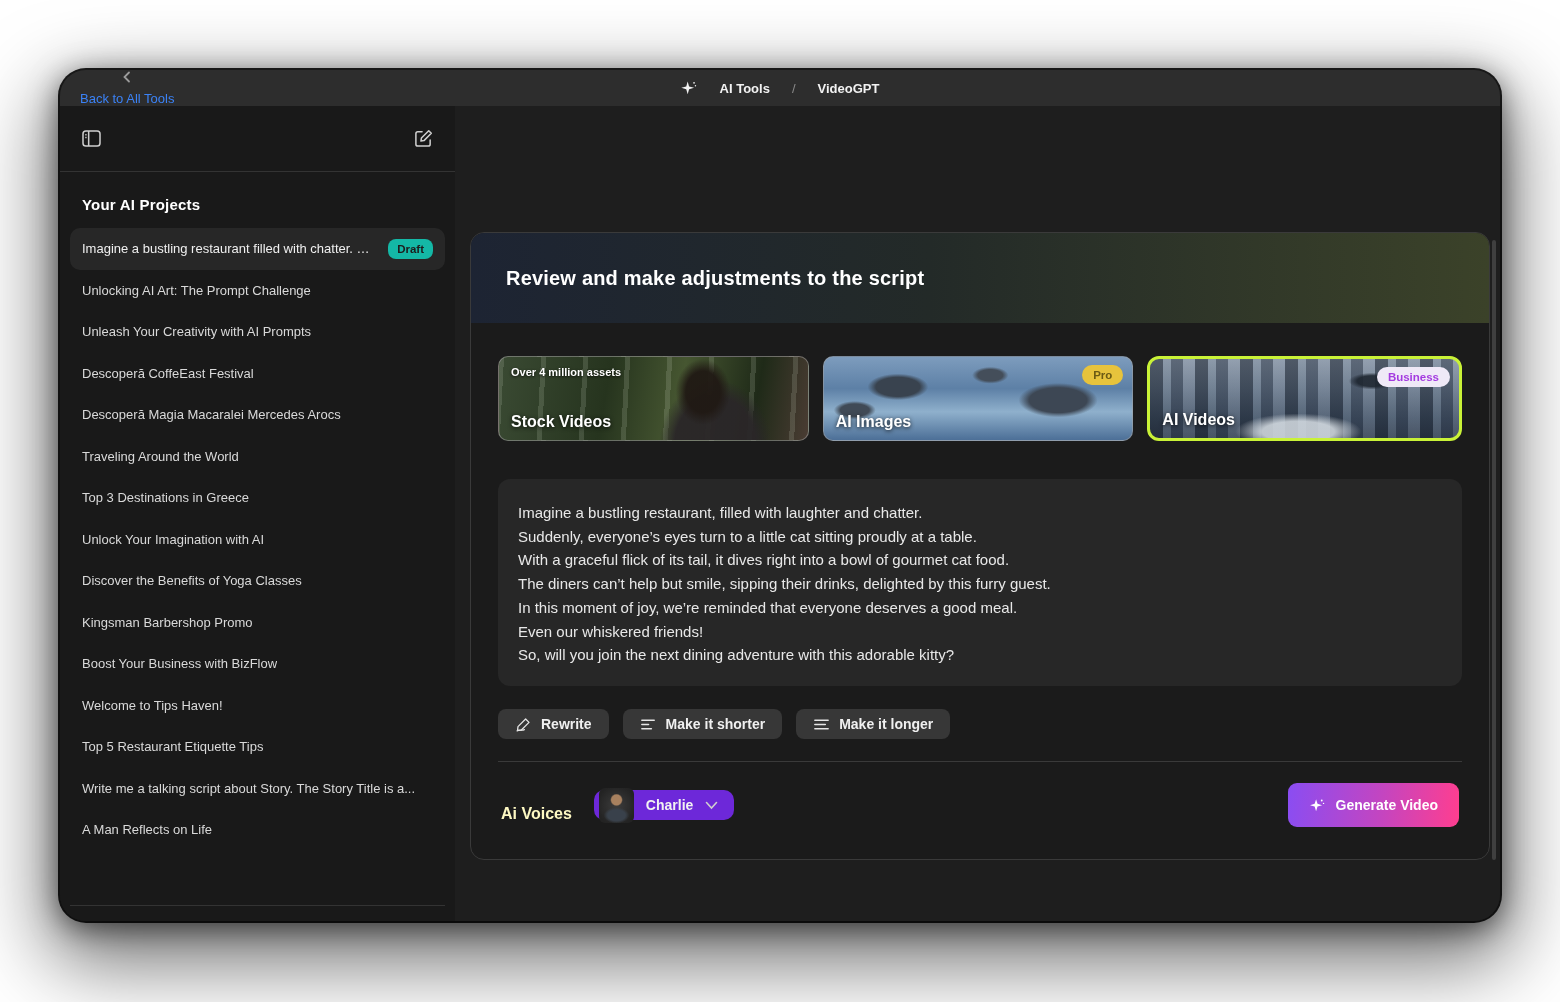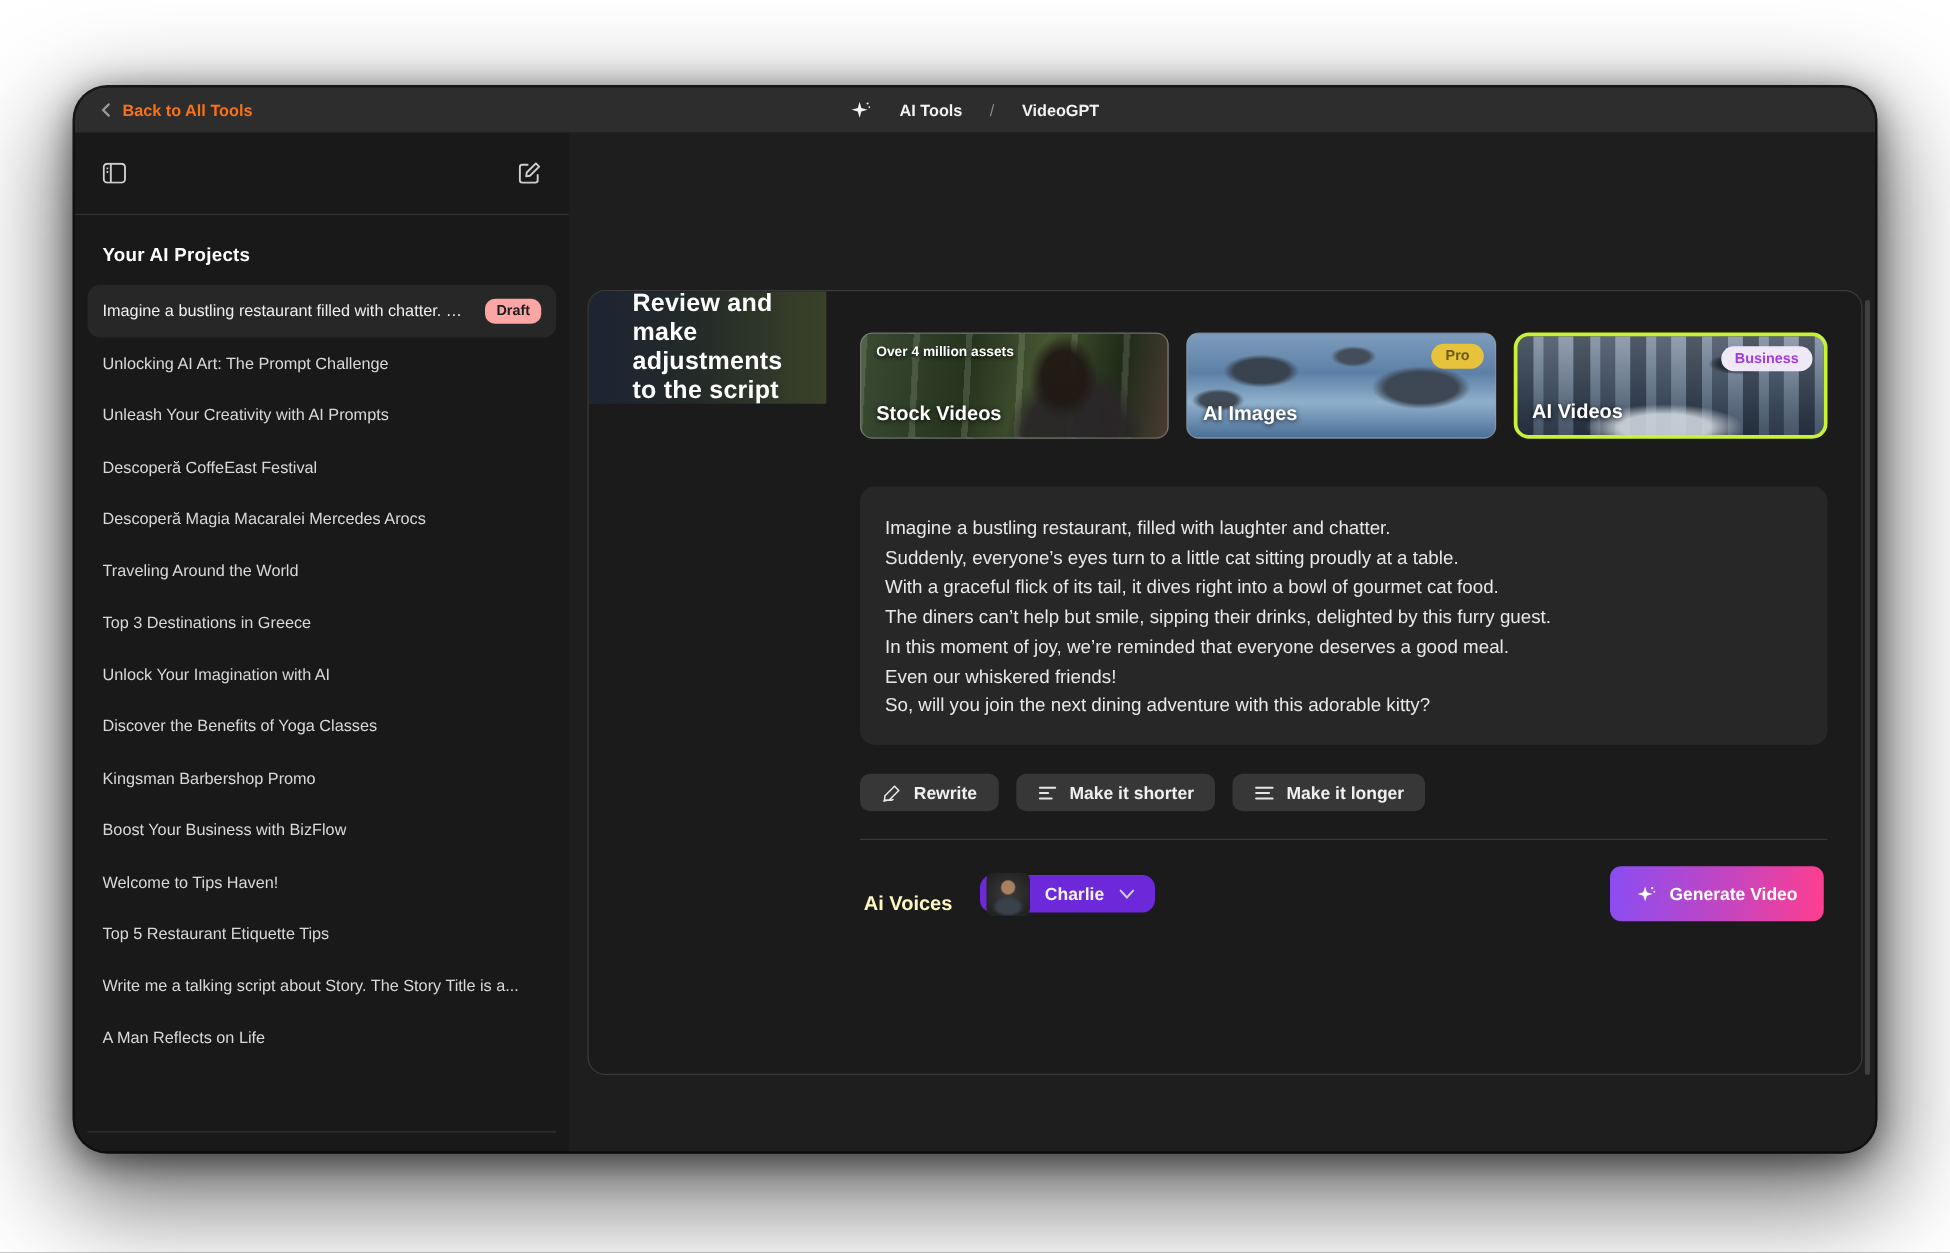--- a/index.html
+++ b/index.html
@@ -10,21 +10,21 @@
     background:#1e1e1e; border-radius:26px; overflow:hidden;
     box-shadow:0 30px 80px 12px rgba(0,0,0,.55), 0 6px 30px rgba(0,0,0,.6), 0 0 0 2px rgba(10,10,10,.9);
     display:flex; flex-direction:column;
   }
 
   
   .topbar{
     height:36px; flex:0 0 36px; background:#2d2d2d; position:relative;
     display:flex; align-items:center; padding:0 20px;
   }
-  .back{ display:flex; align-items:center; gap:8px; color:#f97316; font-size:13px; font-weight:700; cursor:pointer; }
+  .back{ display:flex; align-items:center; gap:8px; color:#3b82f6; font-size:13px; font-weight:400; cursor:pointer;flex-direction:column; }
   .back svg{ stroke:#9a9a9a; }
   .breadcrumb{
     position:absolute; left:50%; transform:translateX(-50%);
     display:flex; align-items:center; gap:22px; font-size:13px; font-weight:700; color:#f2f2f2;
   }
   .breadcrumb .sep{ color:#8a8a8a; font-weight:400; }
   .sparkle{ fill:#f2f2f2; }
 
   
   .content{ flex:1; display:flex; min-height:0; }
@@ -39,31 +39,31 @@
   .icon-btn svg{ stroke:#cfcfcf; }
   .sidebar-title{ padding:24px 22px 15px 22px; color:#ffffff; font-size:15px; font-weight:700; letter-spacing:.2px; }
   .project-list{ flex:1; padding:0 10px; overflow:hidden; }
   .project-item{
     height:41.5px; display:flex; align-items:center; justify-content:space-between;
     padding:0 12px; border-radius:10px; cursor:pointer; color:#d9d9d9; font-size:13px;
   }
   .project-item .plabel{ white-space:nowrap; overflow:hidden; text-overflow:ellipsis; }
   .project-item.active{ background:#272727; color:#efefef; }
   .draft-badge{
-    flex:0 0 auto; margin-left:10px; background:#fca5a5; color:#1d1d1d;
+    flex:0 0 auto; margin-left:10px; background:#14b8a6; color:#1d1d1d;
     font-size:11.5px; font-weight:700; padding:4px 9px; border-radius:8px;
   }
   .sidebar-bottom-divider{ height:1px; background:#333333; margin:0 10px 15px 10px; flex:0 0 1px; }
 
   
   .main{ flex:1; position:relative; background:#1e1e1e; }
   .panel{
     position:absolute; left:15px; top:126px; width:1020px; height:628px;
     border:1px solid #3a3a3a; border-radius:14px; overflow:hidden;
-    background:#1b1b1b; display:flex; flex-direction:row;
+    background:#1b1b1b; display:flex; flex-direction:column;
   }
   .panel-header{
     height:90px; flex:0 0 90px; display:flex; align-items:center; padding:0 35px;
     background:linear-gradient(90deg,#1d2433 0%, #232a28 45%, #3b4229 100%);
   }
   .panel-header h1{ color:#ffffff; font-size:20px; font-weight:700; letter-spacing:.2px; }
   .panel-body{ flex:1; padding:33px 27px 0 27px; display:flex; flex-direction:column; }
 
   
   .cards{ display:flex; gap:14px; }

